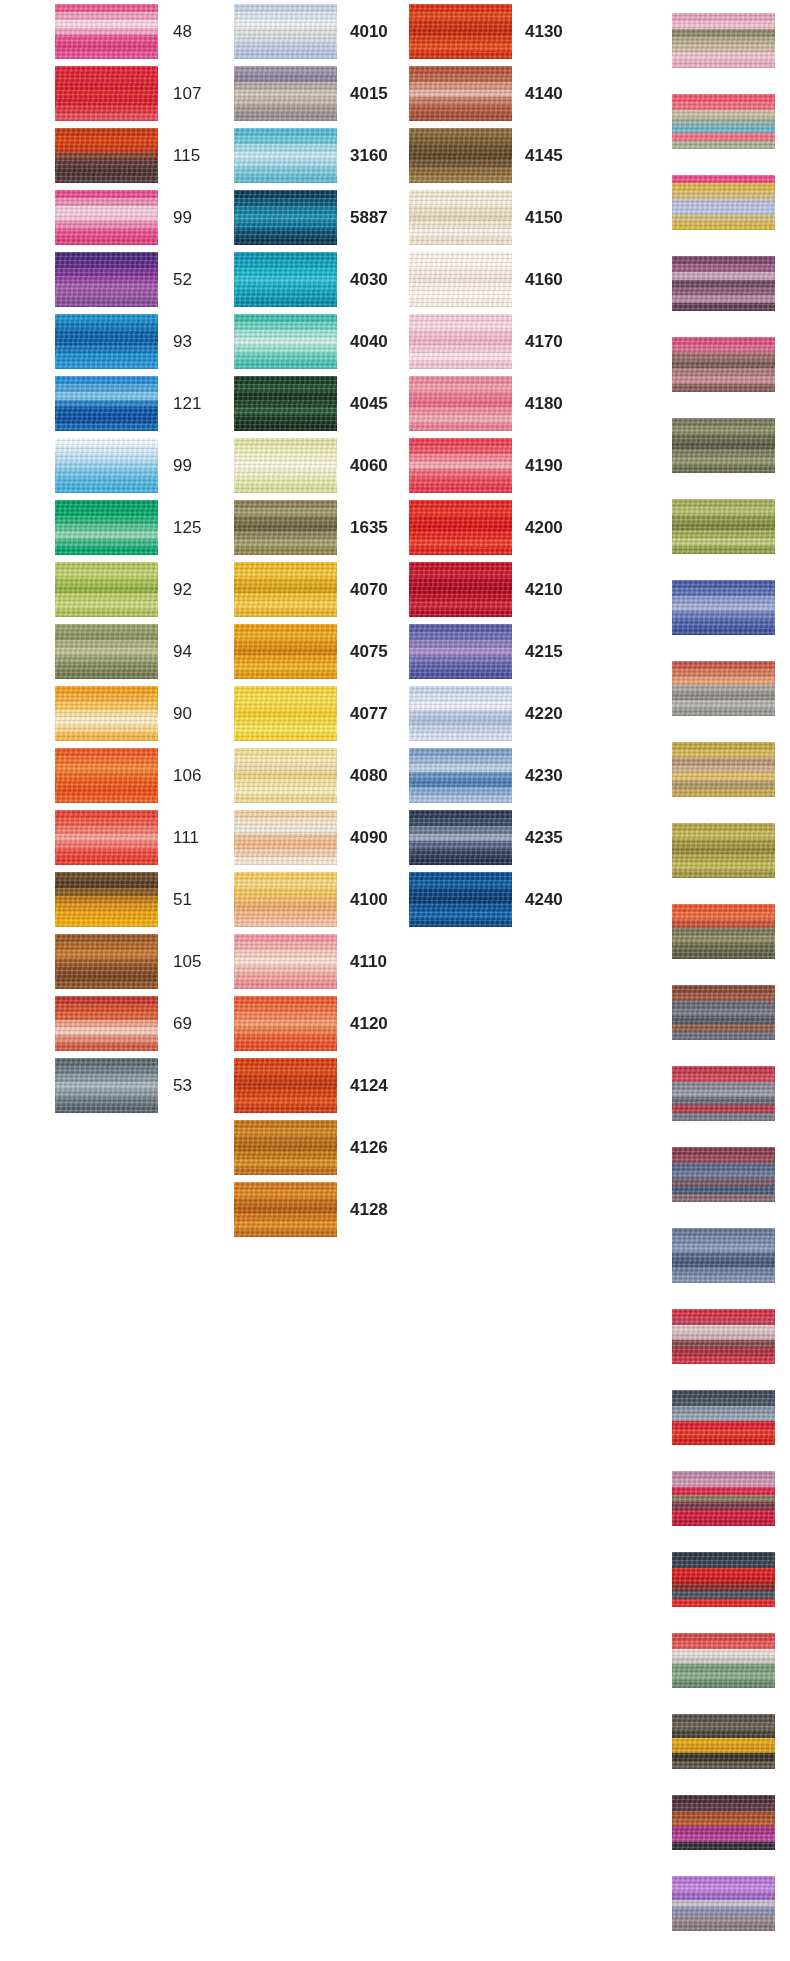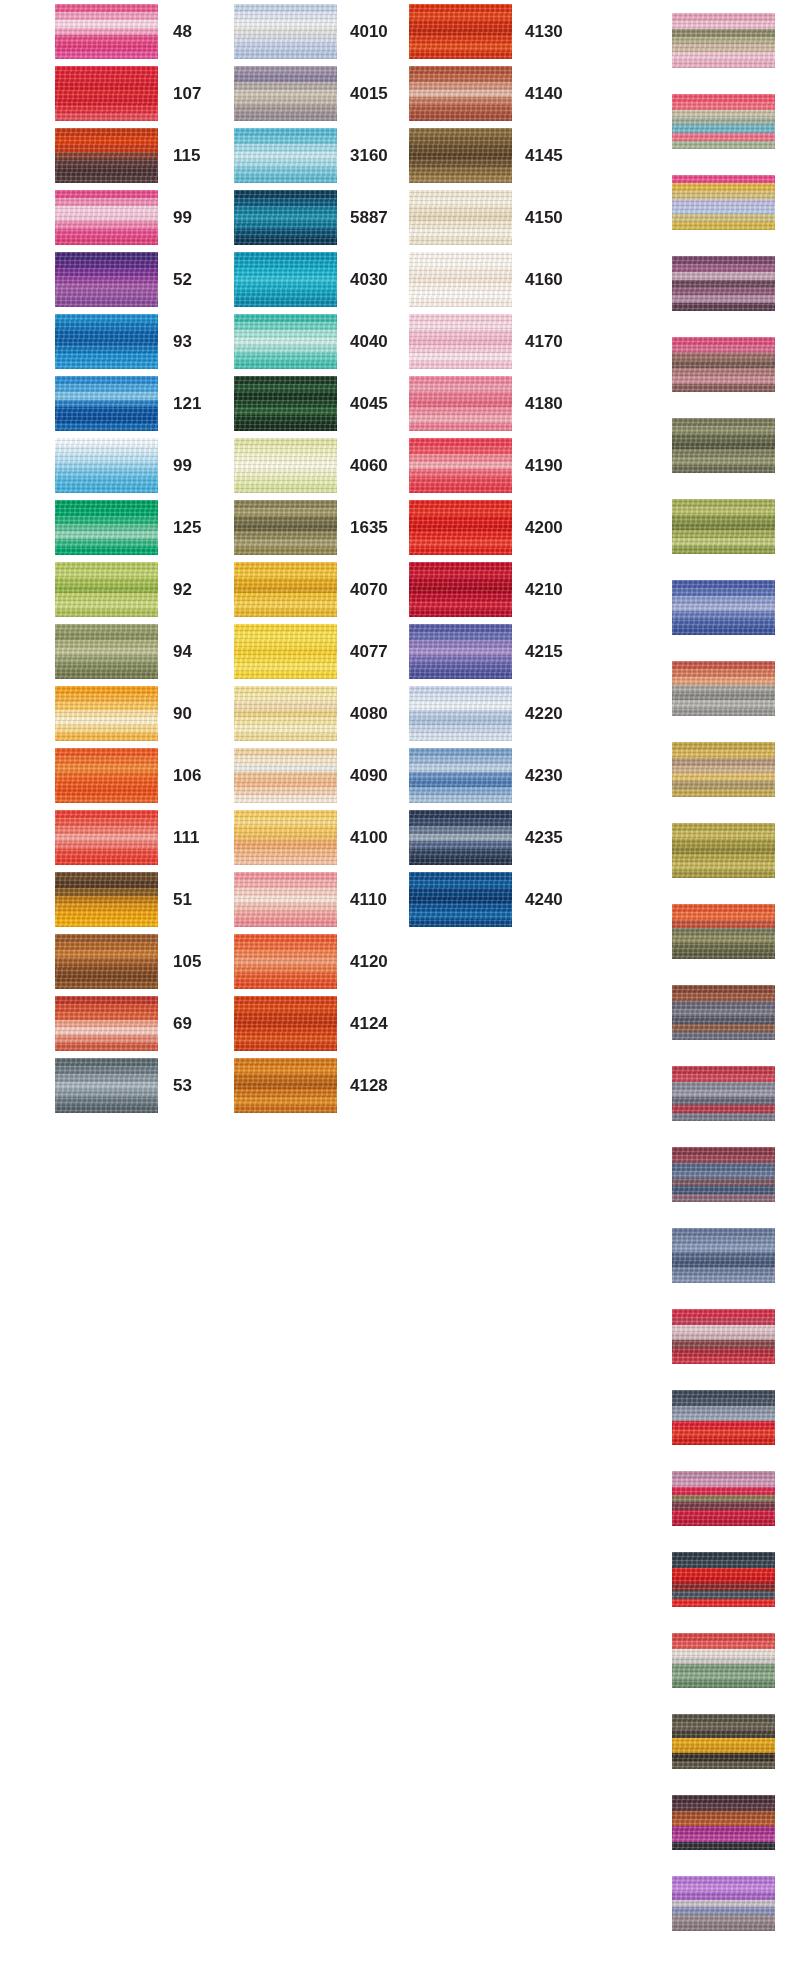--- a/index.html
+++ b/index.html
@@ -80,21 +80,21 @@
     margin-left:15px;
     white-space:nowrap;
     line-height:1;
   }
   .col-1 .swatch-label,
   .col-2 .swatch-label{font-weight:400;}
   .col-3 .swatch-label,
   .col-4 .swatch-label{font-weight:700;}
   .col-2 .swatch-label,
   .col-3 .swatch-label{font-weight:700;margin-left:13px;}
-  .col-1 .swatch-label{font-weight:700;}
+  .col-1 .swatch-label{font-weight:400;}
 </style>
 </head>
 <body>
 
 <div id="chart">
   <div class="column col-1">
       <div class="swatch-row">
         <div class="swatch" style="background: linear-gradient(rgb(236, 93, 146) 0%, rgb(236, 93, 146) 14%, rgb(243, 160, 192) 14%, rgb(243, 160, 192) 29%, rgb(251, 217, 230) 29%, rgb(251, 217, 230) 43%, rgb(242, 164, 195) 43%, rgb(242, 164, 195) 57%, rgb(234, 79, 140) 57%, rgb(234, 79, 140) 71%, rgb(227, 63, 128) 71%, rgb(227, 63, 128) 86%, rgb(232, 80, 154) 86%, rgb(232, 80, 154) 100%);">
           <div class="grain"></div>
           <div class="sheen"></div>
@@ -286,20 +286,27 @@
         <div class="swatch-label">1635</div>
       </div>
       <div class="swatch-row">
         <div class="swatch" style="background: linear-gradient(rgb(240, 187, 42) 0%, rgb(240, 187, 42) 14%, rgb(245, 198, 59) 14%, rgb(245, 198, 59) 29%, rgb(233, 173, 30) 29%, rgb(233, 173, 30) 43%, rgb(221, 160, 23) 43%, rgb(221, 160, 23) 57%, rgb(243, 194, 51) 57%, rgb(243, 194, 51) 71%, rgb(248, 207, 76) 71%, rgb(248, 207, 76) 86%, rgb(238, 184, 44) 86%, rgb(238, 184, 44) 100%);">
           <div class="grain"></div>
           <div class="sheen"></div>
         </div>
         <div class="swatch-label">4070</div>
       </div>
       <div class="swatch-row">
+        <div class="swatch" style="background: linear-gradient(rgb(239, 159, 18) 0%, rgb(239, 159, 18) 14%, rgb(242, 171, 28) 14%, rgb(242, 171, 28) 29%, rgb(232, 146, 13) 29%, rgb(232, 146, 13) 43%, rgb(217, 131, 10) 43%, rgb(217, 131, 10) 57%, rgb(237, 160, 18) 57%, rgb(237, 160, 18) 71%, rgb(244, 177, 36) 71%, rgb(244, 177, 36) 86%, rgb(233, 154, 16) 86%, rgb(233, 154, 16) 100%);">
+          <div class="grain"></div>
+          <div class="sheen"></div>
+        </div>
+        <div class="swatch-label">4075</div>
+      </div>
+      <div class="swatch-row">
         <div class="swatch" style="background: linear-gradient(rgb(249, 216, 58) 0%, rgb(249, 216, 58) 14%, rgb(252, 226, 79) 14%, rgb(252, 226, 79) 29%, rgb(251, 220, 67) 29%, rgb(251, 220, 67) 43%, rgb(247, 208, 44) 43%, rgb(247, 208, 44) 57%, rgb(250, 219, 62) 57%, rgb(250, 219, 62) 71%, rgb(253, 229, 90) 71%, rgb(253, 229, 90) 86%, rgb(250, 216, 54) 86%, rgb(250, 216, 54) 100%);">
           <div class="grain"></div>
           <div class="sheen"></div>
         </div>
         <div class="swatch-label">4077</div>
       </div>
       <div class="swatch-row">
         <div class="swatch" style="background: linear-gradient(rgb(245, 227, 154) 0%, rgb(245, 227, 154) 14%, rgb(249, 234, 178) 14%, rgb(249, 234, 178) 29%, rgb(243, 221, 177) 29%, rgb(243, 221, 177) 43%, rgb(239, 212, 135) 43%, rgb(239, 212, 135) 57%, rgb(246, 229, 162) 57%, rgb(246, 229, 162) 71%, rgb(250, 238, 192) 71%, rgb(250, 238, 192) 86%, rgb(242, 221, 150) 86%, rgb(242, 221, 150) 100%);">
           <div class="grain"></div>
           <div class="sheen"></div>
@@ -333,20 +340,27 @@
           <div class="sheen"></div>
         </div>
         <div class="swatch-label">4120</div>
       </div>
       <div class="swatch-row">
         <div class="swatch" style="background: linear-gradient(rgb(217, 63, 18) 0%, rgb(217, 63, 18) 14%, rgb(224, 74, 22) 14%, rgb(224, 74, 22) 29%, rgb(207, 58, 16) 29%, rgb(207, 58, 16) 43%, rgb(197, 53, 14) 43%, rgb(197, 53, 14) 57%, rgb(216, 64, 18) 57%, rgb(216, 64, 18) 71%, rgb(226, 80, 24) 71%, rgb(226, 80, 24) 86%, rgb(211, 60, 17) 86%, rgb(211, 60, 17) 100%);">
           <div class="grain"></div>
           <div class="sheen"></div>
         </div>
         <div class="swatch-label">4124</div>
+      </div>
+      <div class="swatch-row">
+        <div class="swatch" style="background: linear-gradient(rgb(200, 120, 26) 0%, rgb(200, 120, 26) 14%, rgb(212, 134, 31) 14%, rgb(212, 134, 31) 29%, rgb(191, 110, 21) 29%, rgb(191, 110, 21) 43%, rgb(179, 100, 18) 43%, rgb(179, 100, 18) 57%, rgb(200, 120, 24) 57%, rgb(200, 120, 24) 71%, rgb(216, 144, 31) 71%, rgb(216, 144, 31) 86%, rgb(194, 113, 26) 86%, rgb(194, 113, 26) 100%);">
+          <div class="grain"></div>
+          <div class="sheen"></div>
+        </div>
+        <div class="swatch-label">4126</div>
       </div>
       <div class="swatch-row">
         <div class="swatch" style="background: linear-gradient(rgb(217, 121, 27) 0%, rgb(217, 121, 27) 14%, rgb(226, 136, 31) 14%, rgb(226, 136, 31) 29%, rgb(201, 108, 22) 29%, rgb(201, 108, 22) 43%, rgb(184, 95, 18) 43%, rgb(184, 95, 18) 57%, rgb(212, 117, 24) 57%, rgb(212, 117, 24) 71%, rgb(226, 140, 34) 71%, rgb(226, 140, 34) 86%, rgb(203, 112, 23) 86%, rgb(203, 112, 23) 100%);">
           <div class="grain"></div>
           <div class="sheen"></div>
         </div>
         <div class="swatch-label">4128</div>
       </div>
     </div>
   <div class="column col-3">

